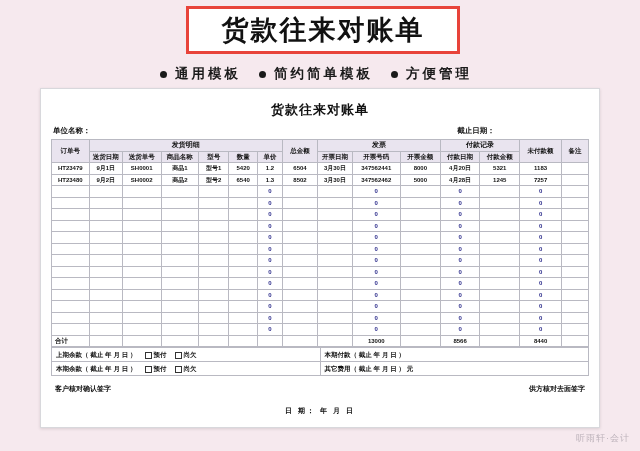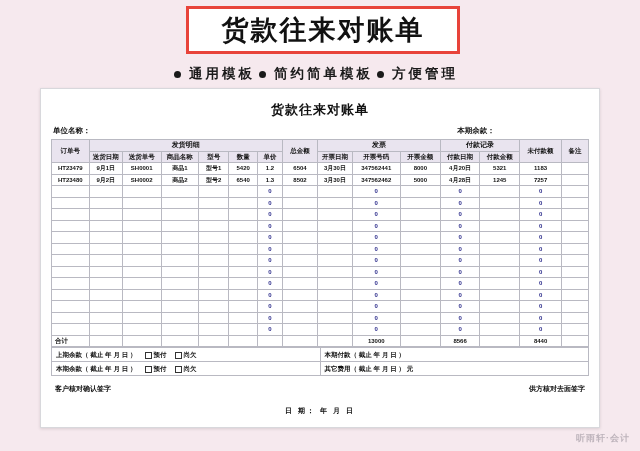--- a/index.html
+++ b/index.html
@@ -18,21 +18,21 @@
     display:flex;align-items:center;justify-content:center;
   }
   .title-box .t{
     font-size:27px;font-weight:bold;letter-spacing:2px;color:#111;
     font-family:"DejaVu Sans","Liberation Sans",sans-serif;
   }
 
   
   .subtitle{
     position:absolute;left:0;top:62px;width:632px;height:24px;
-    display:flex;align-items:center;justify-content:center;gap:4px;
+    display:flex;align-items:center;justify-content:center;gap:18px;
     font-size:13.5px;font-weight:bold;letter-spacing:3px;color:#1a1a1a;text-align:center;
   }
   .subtitle .dot{
     display:inline-block;width:7px;height:7px;border-radius:50%;
     background:#1a1a1a;margin-right:8px;vertical-align:middle;
   }
   .subtitle .item{display:flex;align-items:center;}
 
   
   .sheet{
@@ -73,21 +73,21 @@
     display:flex;justify-content:space-between;
     font-size:7px;font-weight:bold;margin:8px 4px 0 4px;
   }
   .datesign{
     text-align:center;font-size:7px;font-weight:bold;margin-top:12px;
     letter-spacing:2px;
   }
 
   .watermark{
     position:absolute;right:10px;bottom:6px;
-    font-size:9px;color:#bdb3bb;letter-spacing:1px;font-weight:bold;
+    font-size:9px;color:#bdb3bb;letter-spacing:1px;
   }
 </style>
 </head>
 <body>
 
 <div class="page">
 
   <div class="title-box">
     <div class="t">货款往来对账单</div>
   </div>
@@ -105,21 +105,21 @@
       <span class="dot"></span>
       <span>方便管理</span>
     </span>
   </div>
 
   <div class="sheet">
     <div class="sheet-title">货款往来对账单</div>
 
     <div class="meta">
       <div class="left">单位名称：</div>
-      <div class="right">本期余款：</div>
+      <div class="right">截止日期：</div>
     </div>
 
     <table>
       <colgroup>
         <col style="width:7.0%">
           <col style="width:6.2%">
           <col style="width:7.2%">
           <col style="width:7.0%">
         <col style="width:5.6%">
           <col style="width:5.4%">

